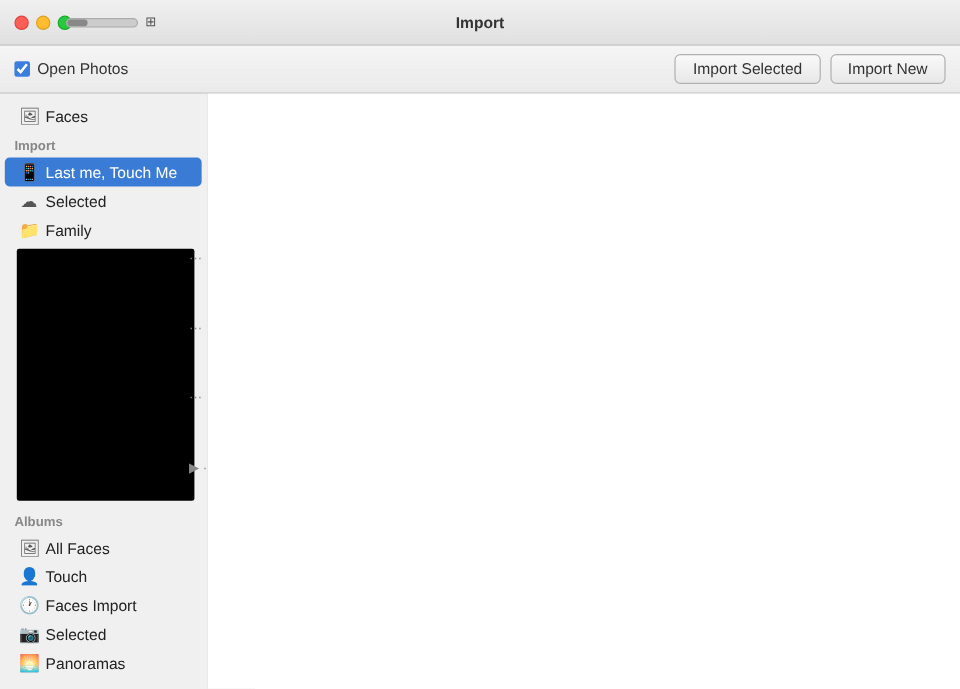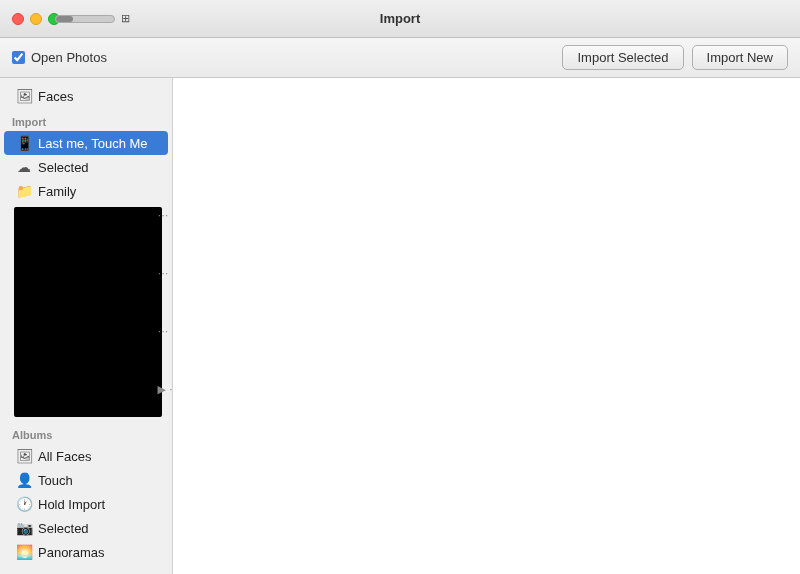--- a/index.html
+++ b/index.html
@@ -267,21 +267,21 @@
       <span>All Faces</span>
     </div>
 
     <div class="sidebar-item">
       <span class="sidebar-icon">👤</span>
       <span>Touch</span>
     </div>
 
     <div class="sidebar-item">
       <span class="sidebar-icon">🕐</span>
-      <span>Hold Import</span>
+      <span>Faces Import</span>
     </div>
 
     <div class="sidebar-item">
       <span class="sidebar-icon">📷</span>
       <span>Selected</span>
     </div>
 
     <div class="sidebar-item">
       <span class="sidebar-icon">🌅</span>
       <span>Panoramas</span>

